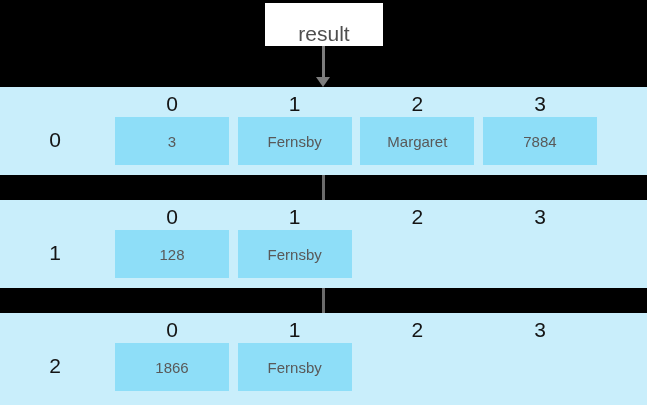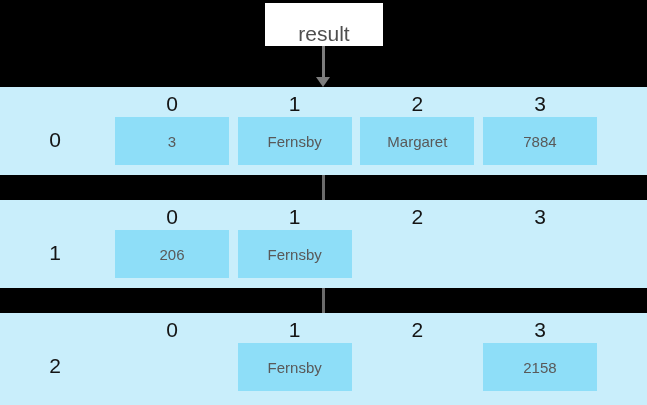--- a/index.html
+++ b/index.html
@@ -111,21 +111,21 @@
     </div>
   </div>
 
   <div class="connector" style="top:175px;"></div>
 
   <div class="band" style="top:200px; height:88px;">
     <div class="row-label">1</div>
     <div class="cols">
       <div class="col">
         <div class="hdr">0</div>
-        <div class="cell">206</div>
+        <div class="cell">128</div>
       </div>
       <div class="col">
         <div class="hdr">1</div>
         <div class="cell">Fernsby</div>
       </div>
       <div class="col">
         <div class="hdr">2</div>
       </div>
       <div class="col">
         <div class="hdr">3</div>
@@ -133,28 +133,28 @@
     </div>
   </div>
 
   <div class="connector" style="top:288px;"></div>
 
   <div class="band" style="top:313px; height:92px;">
     <div class="row-label">2</div>
     <div class="cols">
       <div class="col">
         <div class="hdr">0</div>
+        <div class="cell">1866</div>
       </div>
       <div class="col">
         <div class="hdr">1</div>
         <div class="cell">Fernsby</div>
       </div>
       <div class="col">
         <div class="hdr">2</div>
       </div>
       <div class="col">
         <div class="hdr">3</div>
-        <div class="cell">2158</div>
       </div>
     </div>
   </div>
 
 </div>
 
 </body></html>

